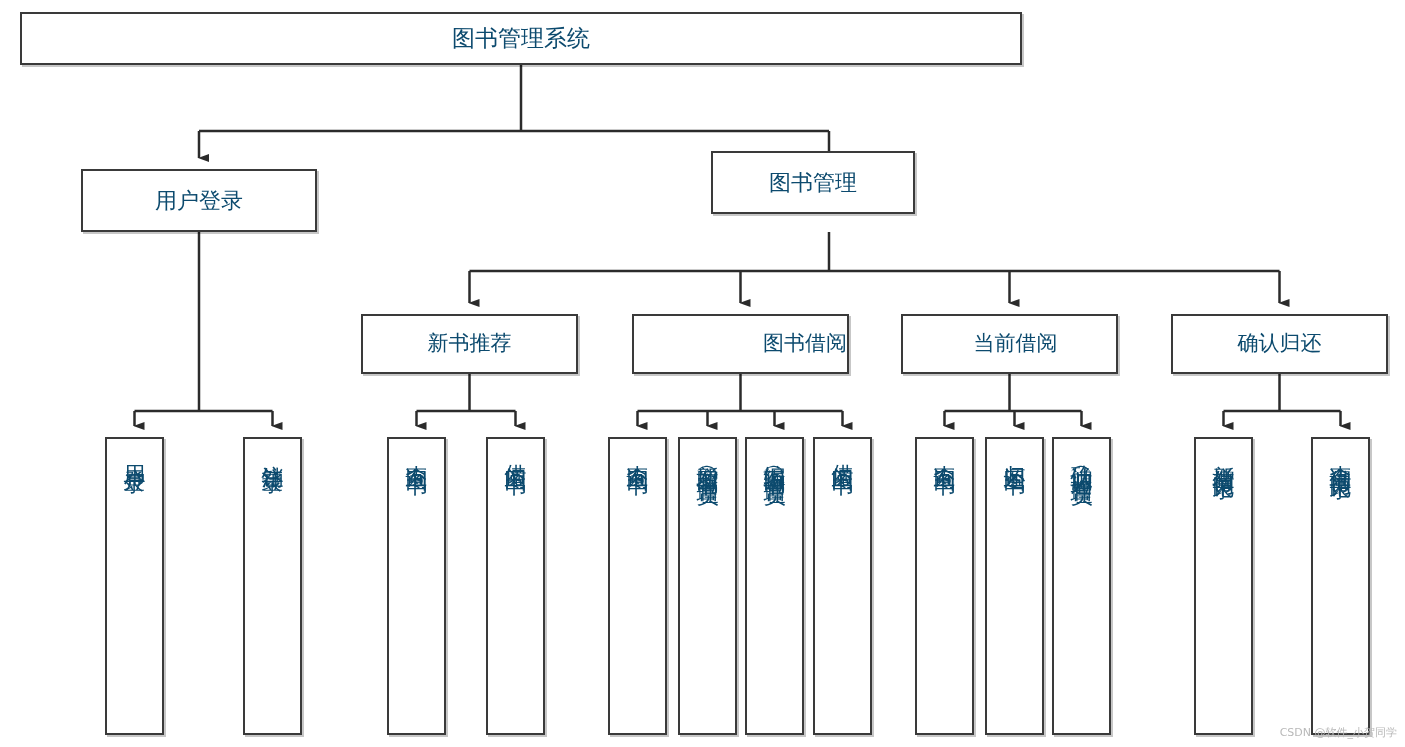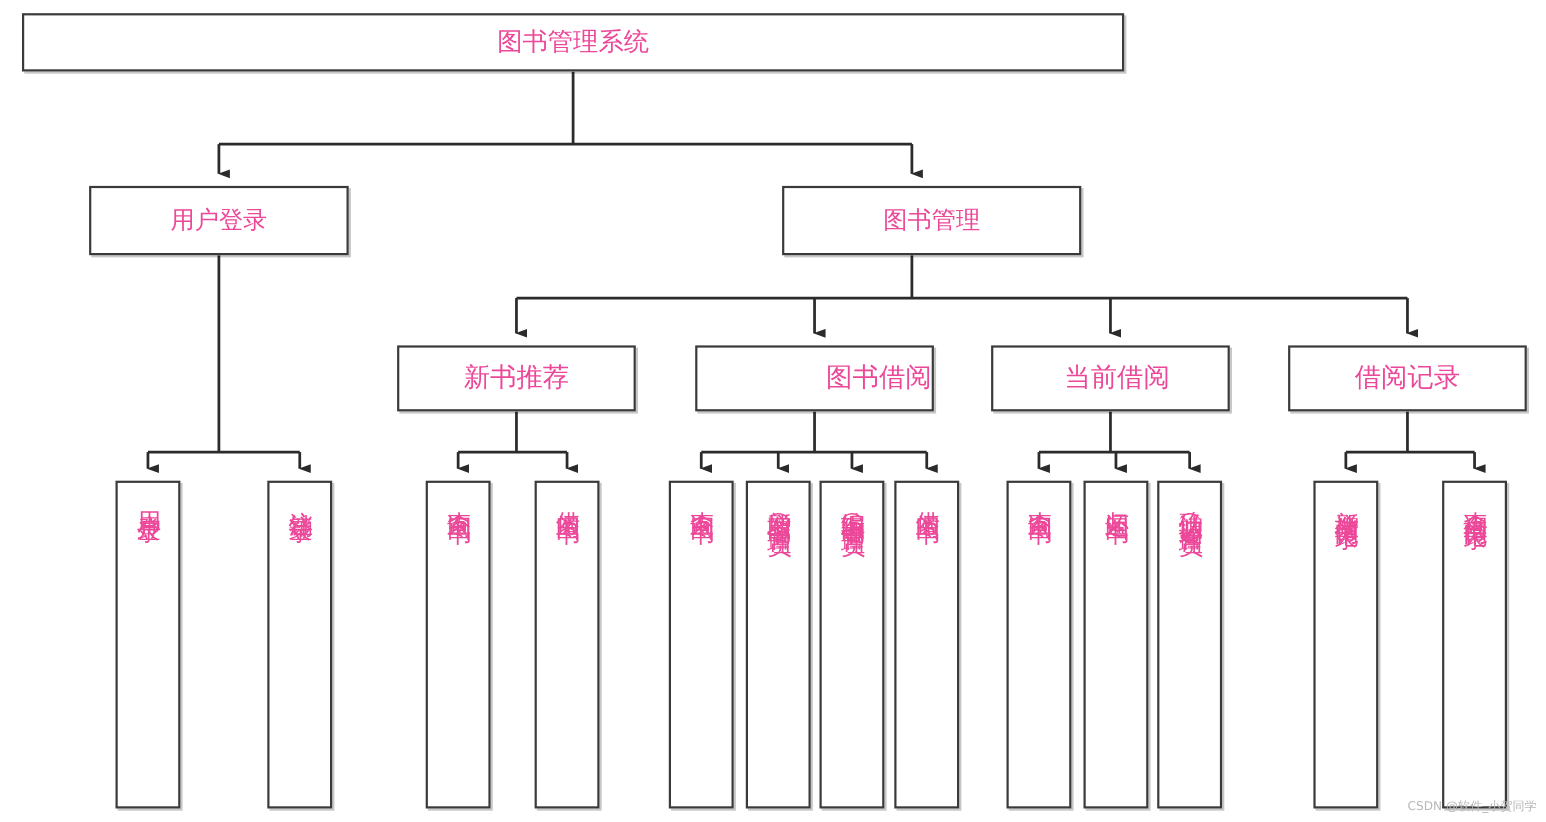--- a/index.html
+++ b/index.html
@@ -23,28 +23,28 @@
     position: absolute;
     box-sizing: border-box;
     background: #ffffff;
     border: 2px solid #3a3a3a;
     box-shadow: 2px 2px 0 rgba(0,0,0,0.22);
     display: flex;
     align-items: center;
     justify-content: center;
   }
   .node-label {
-    color: #ec4899;
+    color: #0c4a6e;
     text-align: center;
     line-height: 1.14;
     white-space: nowrap;
   }
   .node-root .node-label { font-size: 23px; }
   .node-l1 .node-label   { font-size: 22px; }
-  .node-l2 .node-label   { font-size: 24px; }
+  .node-l2 .node-label   { font-size: 21px; }
   .node-leaf {
     align-items: flex-start;
     justify-content: center;
     padding-top: 8px;
   }
   .node-leaf .node-label {
     font-size: 22px;
     writing-mode: vertical-rl;
     text-orientation: upright;
     letter-spacing: 3px;
@@ -114,34 +114,34 @@
       </g>
   </svg>
 
   <div id="node-layer">
       <div class="node-box node-root" style="left: 20px; top: 12px; width: 1002px; height: 53px;">
         <span class="node-label">图书管理系统</span>
       </div>
       <div class="node-box node-l1" style="left: 81px; top: 169px; width: 236px; height: 63px;">
         <span class="node-label">用户登录</span>
       </div>
-      <div class="node-box node-l1" style="left: 711px; top: 169px; width: 272px; height: 63px;">
+      <div class="node-box node-l1" style="left: 711px; top: 151px; width: 204px; height: 63px;">
         <span class="node-label">图书管理</span>
       </div>
       <div class="node-box node-l2" style="left: 361px; top: 314px; width: 217px; height: 60px;">
         <span class="node-label">新书推荐</span>
       </div>
       <div class="node-box node-l2" style="left: 632px; top: 314px; width: 217px; height: 60px; justify-content: flex-end;">
         <span class="node-label">图书借阅</span>
       </div>
       <div class="node-box node-l2" style="left: 901px; top: 314px; width: 217px; height: 60px; padding-left: 12px;">
         <span class="node-label">当前借阅</span>
       </div>
       <div class="node-box node-l2" style="left: 1171px; top: 314px; width: 217px; height: 60px;">
-        <span class="node-label">借阅记录</span>
+        <span class="node-label">确认归还</span>
       </div>
       <div class="node-box node-leaf" style="left: 105px; top: 437px; width: 59px; height: 298px;">
         <span class="node-label">用户登录</span>
       </div>
       <div class="node-box node-leaf" style="left: 243px; top: 437px; width: 59px; height: 298px;">
         <span class="node-label">注销登录</span>
       </div>
       <div class="node-box node-leaf" style="left: 387px; top: 437px; width: 59px; height: 298px;">
         <span class="node-label">查询图书</span>
       </div>

